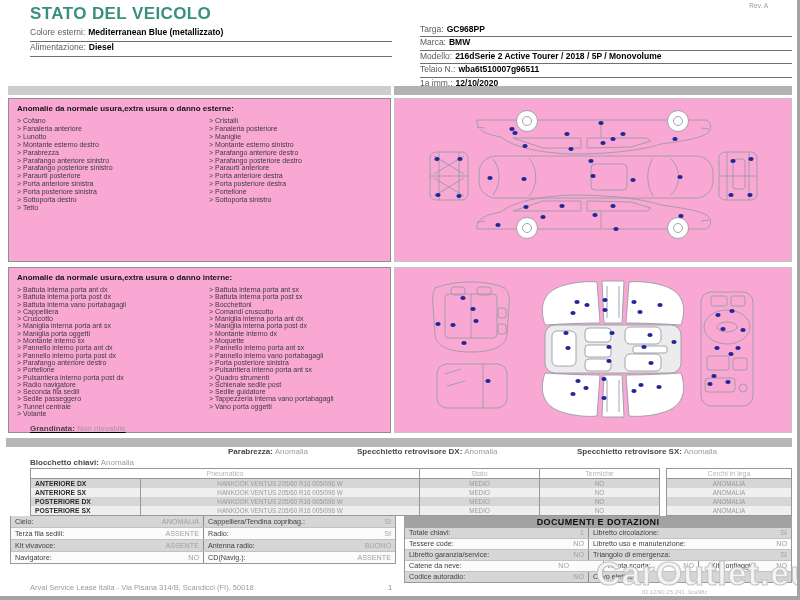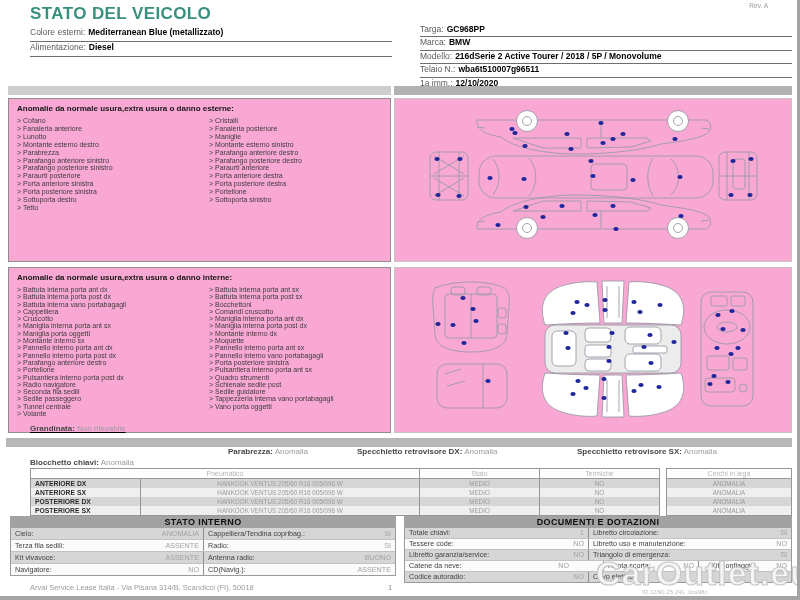--- a/index.html
+++ b/index.html
@@ -445,21 +445,20 @@
           <span class="tc cer">ANOMALIA</span>
         </div>
 
         <div class="trow">
           <span class="tc cer">ANOMALIA</span>
         </div>
       </div>
   </div>
 
   <div id="stato-interno" class="btable">
-    <div class="bhead">STATO INTERNO</div>
     <div class="bbody">
       <div class="srow">
         <div class="pair">
             <span class="plbl">Cielo:</span>
             <span class="pval">ANOMALIA</span>
           </div>
         <div class="pair">
             <span class="plbl">Cappelliera/Tendina copribag.:</span>
             <span class="pval">SI</span>
           </div>

